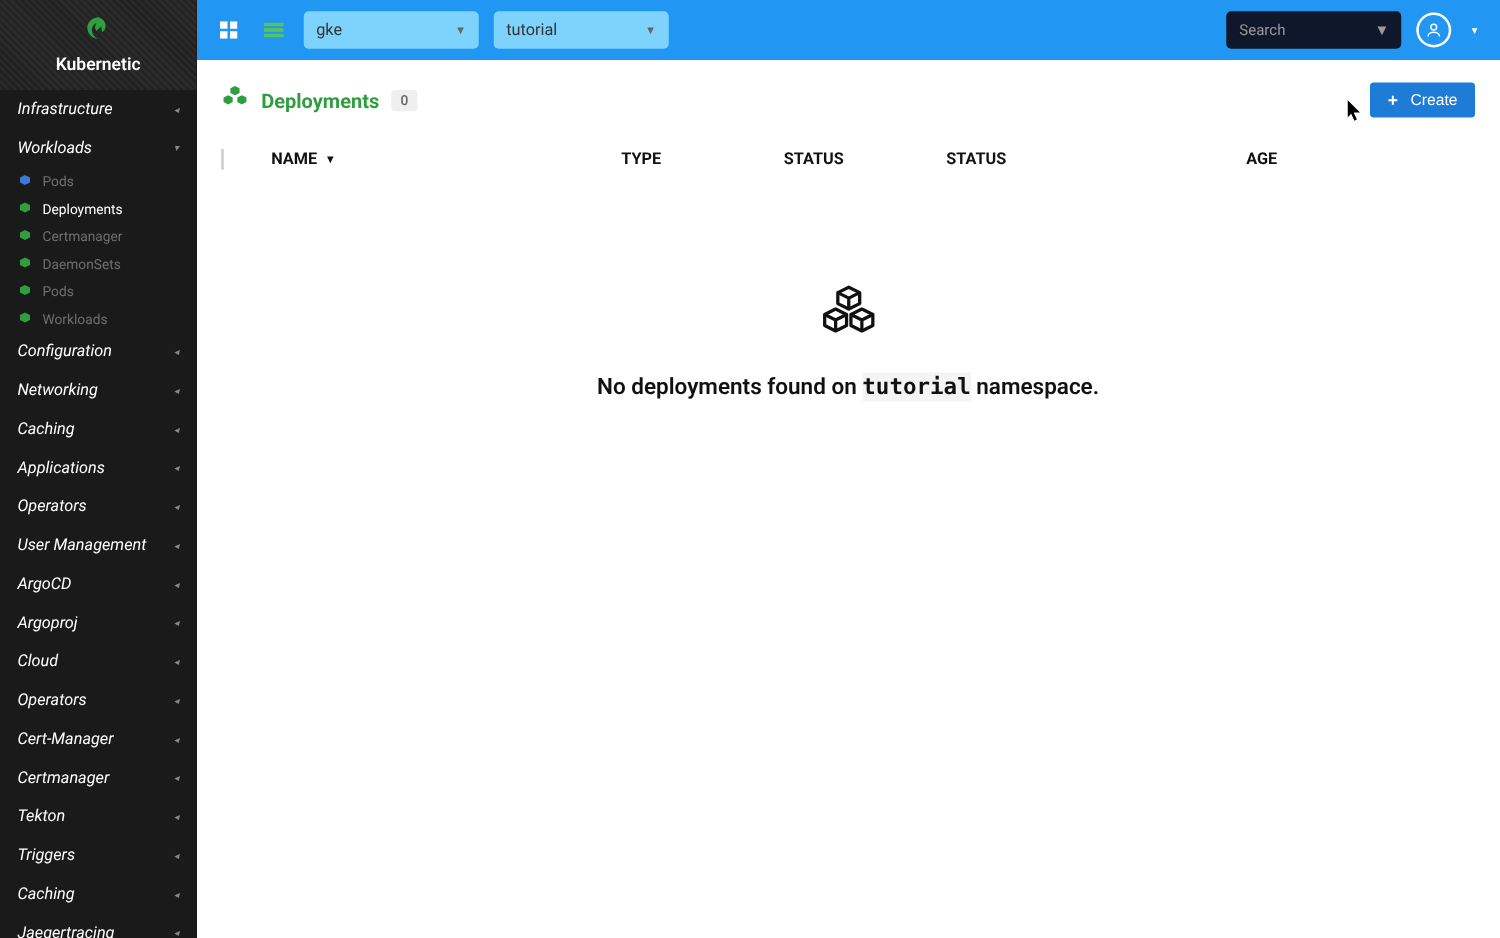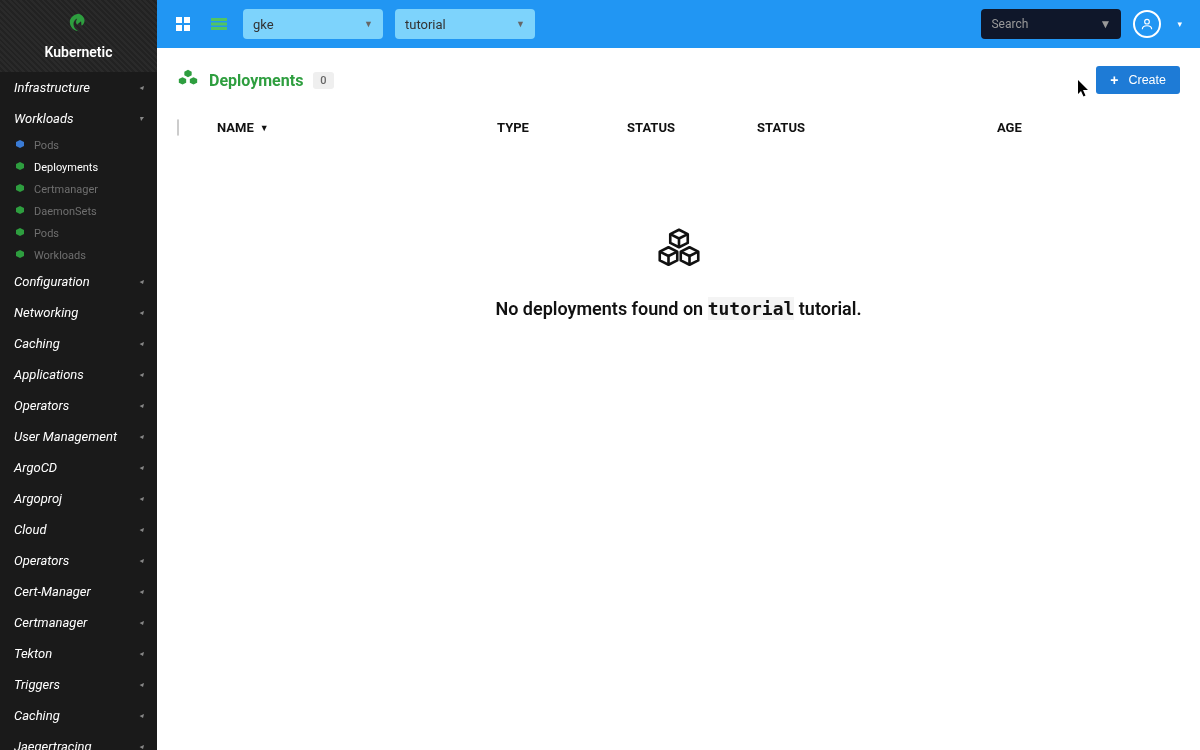--- a/index.html
+++ b/index.html
@@ -365,21 +365,21 @@
                 <path d="M0 0l10 5v10L0 20l-10-5V5z" fill="#fff"></path>
                 <path d="M-10 5L0 10l10-5M0 10v10"></path>
               </g>
             <g transform="translate(44,30)">
                 <path d="M0 0l10 5v10L0 20l-10-5V5z" fill="#fff"></path>
                 <path d="M-10 5L0 10l10-5M0 10v10"></path>
               </g>
           </svg>
         </span>
         <div class="msg">
-          <span>No deployments found on </span><code>tutorial</code><span> tutorial.</span>
+          <span>No deployments found on </span><code>tutorial</code><span> namespace.</span>
         </div>
       </div>
 
       <svg class="cursor-img" viewBox="0 0 12 18">
         <path d="M0 0l0 14 3-3 2.5 5.5 2-1L5 10l5 0z" fill="#000"></path>
       </svg>
 
     </div>
   </div>
 </div>

